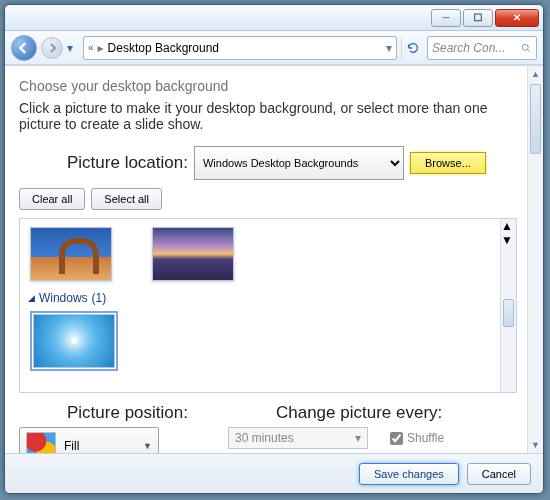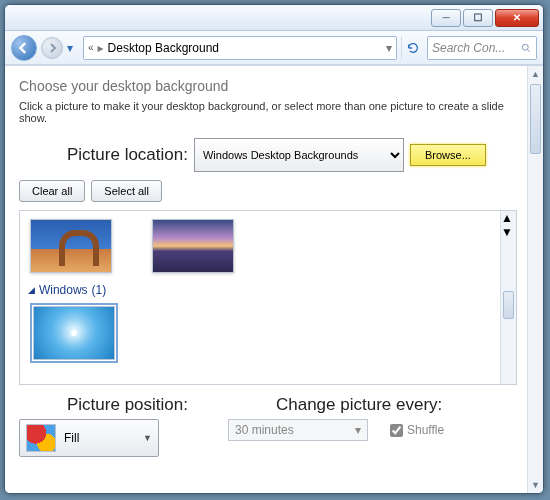--- a/index.html
+++ b/index.html
@@ -62,21 +62,21 @@
 
   
   .content { flex:1; background:#fff; position:relative; overflow:hidden; border-top:1px solid #cfd9e6; }
   .content-inner { position:absolute; inset:0 16px 0 0; padding:12px 10px 6px 14px; overflow:hidden; }
   .vscroll { position:absolute; right:0; top:0; bottom:0; width:16px; background:#f0f3f7; border-left:1px solid #d6dee8; }
   .vscroll .arrow { height:16px; display:flex; align-items:center; justify-content:center; color:#6a7c90; font-size:9px;}
   .vscroll .track { height:calc(100% - 32px); position:relative; }
   .vscroll .thumb { position:absolute; left:2px; right:2px; top:2px; height:70px; background:linear-gradient(#e8eef6,#cbd8e8); border:1px solid #a9bdd5; border-radius:2px; }
 
   h1.heading { color:#737373; font-size:14px; font-weight:normal; margin-bottom:6px; }
-  .subtext { color:#333; font-size:11px; margin-bottom:14px; }
+  .subtext { color:#333; font-size:14px; margin-bottom:14px; }
 
   .row { display:flex; align-items:center; gap:6px; margin-bottom:8px; }
   label.lbl { font-size:17px; color:#222;padding-left:48px; }
   select.pic-loc { width:210px; height:34px; border:1px solid #939aa3; background:linear-gradient(#fff,#ebedef); font-size:11px; padding:1px 4px; }
   .browse-btn {
     height:22px; padding:0 14px; border:1px solid #b0a020;
     background:linear-gradient(#fff89e,#f6e85a); font-size:11px; cursor:pointer;
     box-shadow:0 0 3px rgba(250,220,50,.9);
   }
   .small-btn {
@@ -255,13 +255,17 @@
 
     <div class="vscroll">
       <div class="arrow">▲</div>
       <div class="track">
           <div class="thumb"></div>
         </div>
       <div class="arrow">▼</div>
     </div>
   </div>
 
+  <div class="footer">
+    <button class="footer-btn primary">Save changes</button>
+    <button class="footer-btn">Cancel</button>
+  </div>
 </div>
 
 </body></html>

